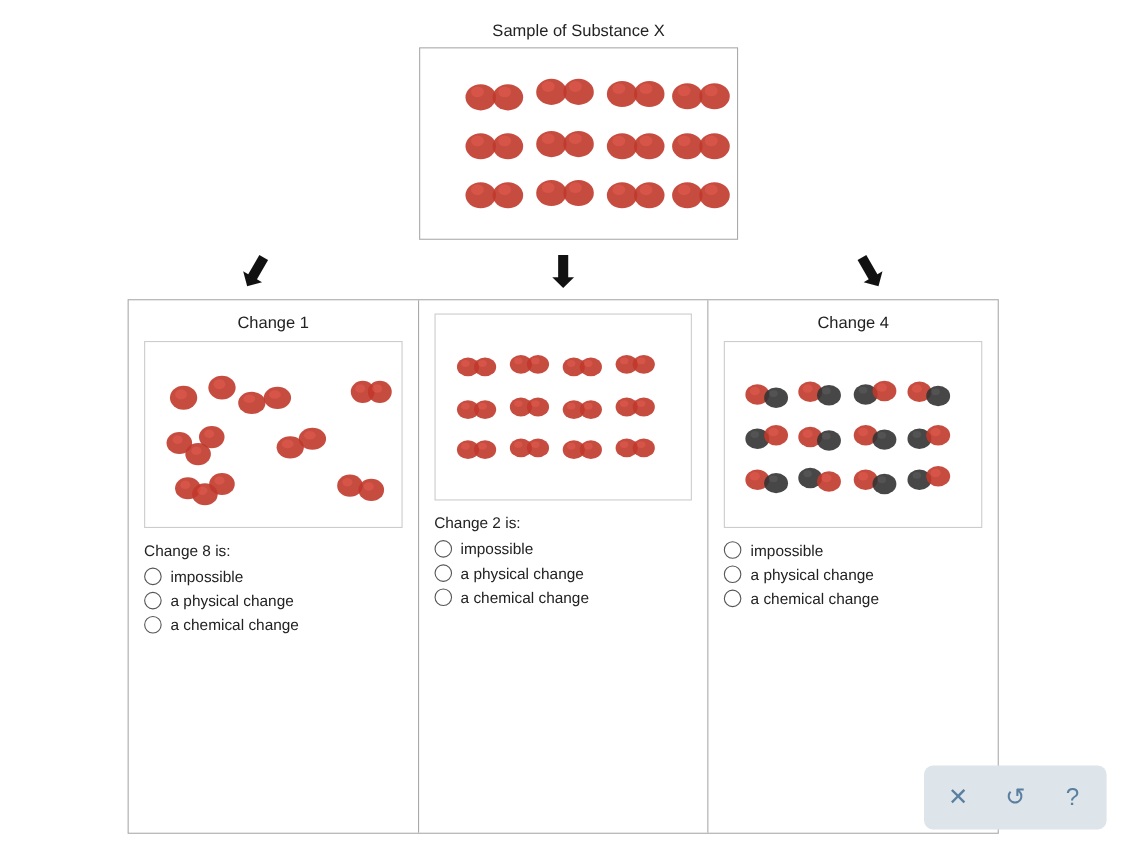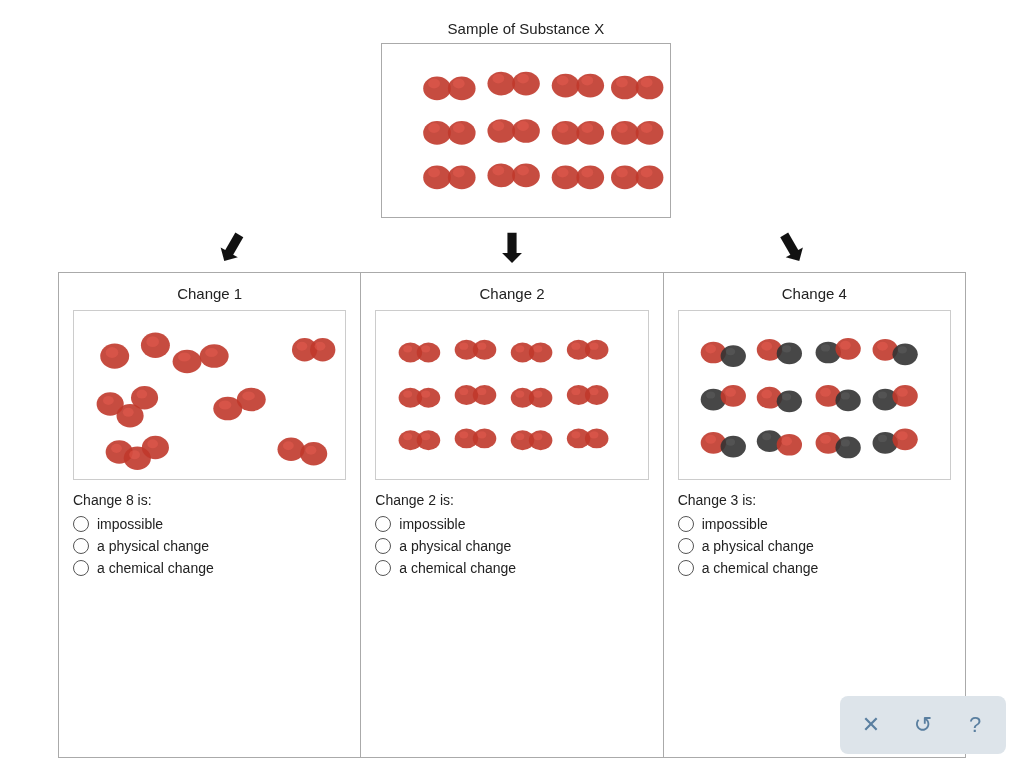--- a/index.html
+++ b/index.html
@@ -62,21 +62,21 @@
       font-size: 36px;
       color: #111;
       line-height: 1;
       display: inline-block;
     }
 
     
     .changes-container {
       border: 1.5px solid #aaa;
       display: flex;
-      width: 908px;
+      width: 792px;
       flex: 1;
     }
 
     .change-column {
       flex: 1;
       display: flex;
       flex-direction: column;
       padding: 12px 14px 14px;
       border-right: 1.5px solid #aaa;
       position: relative;
@@ -294,21 +294,20 @@
         <div class="radio-circle"></div>
         <span>a physical change</span>
       </label>
       <label class="radio-option">
         <div class="radio-circle"></div>
         <span>a chemical change</span>
       </label>
     </div>
 
     <div class="change-column">
-      <div class="change-title">Change 2</div>
       <div class="change-image-box">
         
         <svg viewBox="0 0 300 170" width="100%" height="100%">
 
           <ellipse cx="38" cy="38" rx="13" ry="11" fill="#c0392b" opacity="0.9"></ellipse>
           <ellipse cx="58" cy="38" rx="13" ry="11" fill="#c0392b" opacity="0.9"></ellipse>
           <ellipse cx="35" cy="34" rx="5" ry="4" fill="#e85c50" opacity="0.5"></ellipse>
           <ellipse cx="55" cy="34" rx="5" ry="4" fill="#e85c50" opacity="0.5"></ellipse>
 
           <ellipse cx="100" cy="35" rx="13" ry="11" fill="#c0392b" opacity="0.9"></ellipse>
@@ -442,21 +441,20 @@
           <ellipse cx="187" cy="143" rx="14" ry="12" fill="#333" opacity="0.9"></ellipse>
           <ellipse cx="162" cy="134" rx="6" ry="5" fill="#e85c50" opacity="0.5"></ellipse>
           <ellipse cx="184" cy="138" rx="5" ry="4" fill="#666" opacity="0.4"></ellipse>
 
           <ellipse cx="228" cy="138" rx="14" ry="12" fill="#333" opacity="0.9"></ellipse>
           <ellipse cx="250" cy="134" rx="14" ry="12" fill="#c0392b" opacity="0.9"></ellipse>
           <ellipse cx="225" cy="133" rx="5" ry="4" fill="#666" opacity="0.4"></ellipse>
           <ellipse cx="247" cy="130" rx="6" ry="5" fill="#e85c50" opacity="0.5"></ellipse>
         </svg>
       </div>
-      <div class="change-is-label">Change 3 is:</div>
       <label class="radio-option">
         <div class="radio-circle"></div>
         <span>impossible</span>
       </label>
       <label class="radio-option">
         <div class="radio-circle"></div>
         <span>a physical change</span>
       </label>
       <label class="radio-option">
         <div class="radio-circle"></div>

